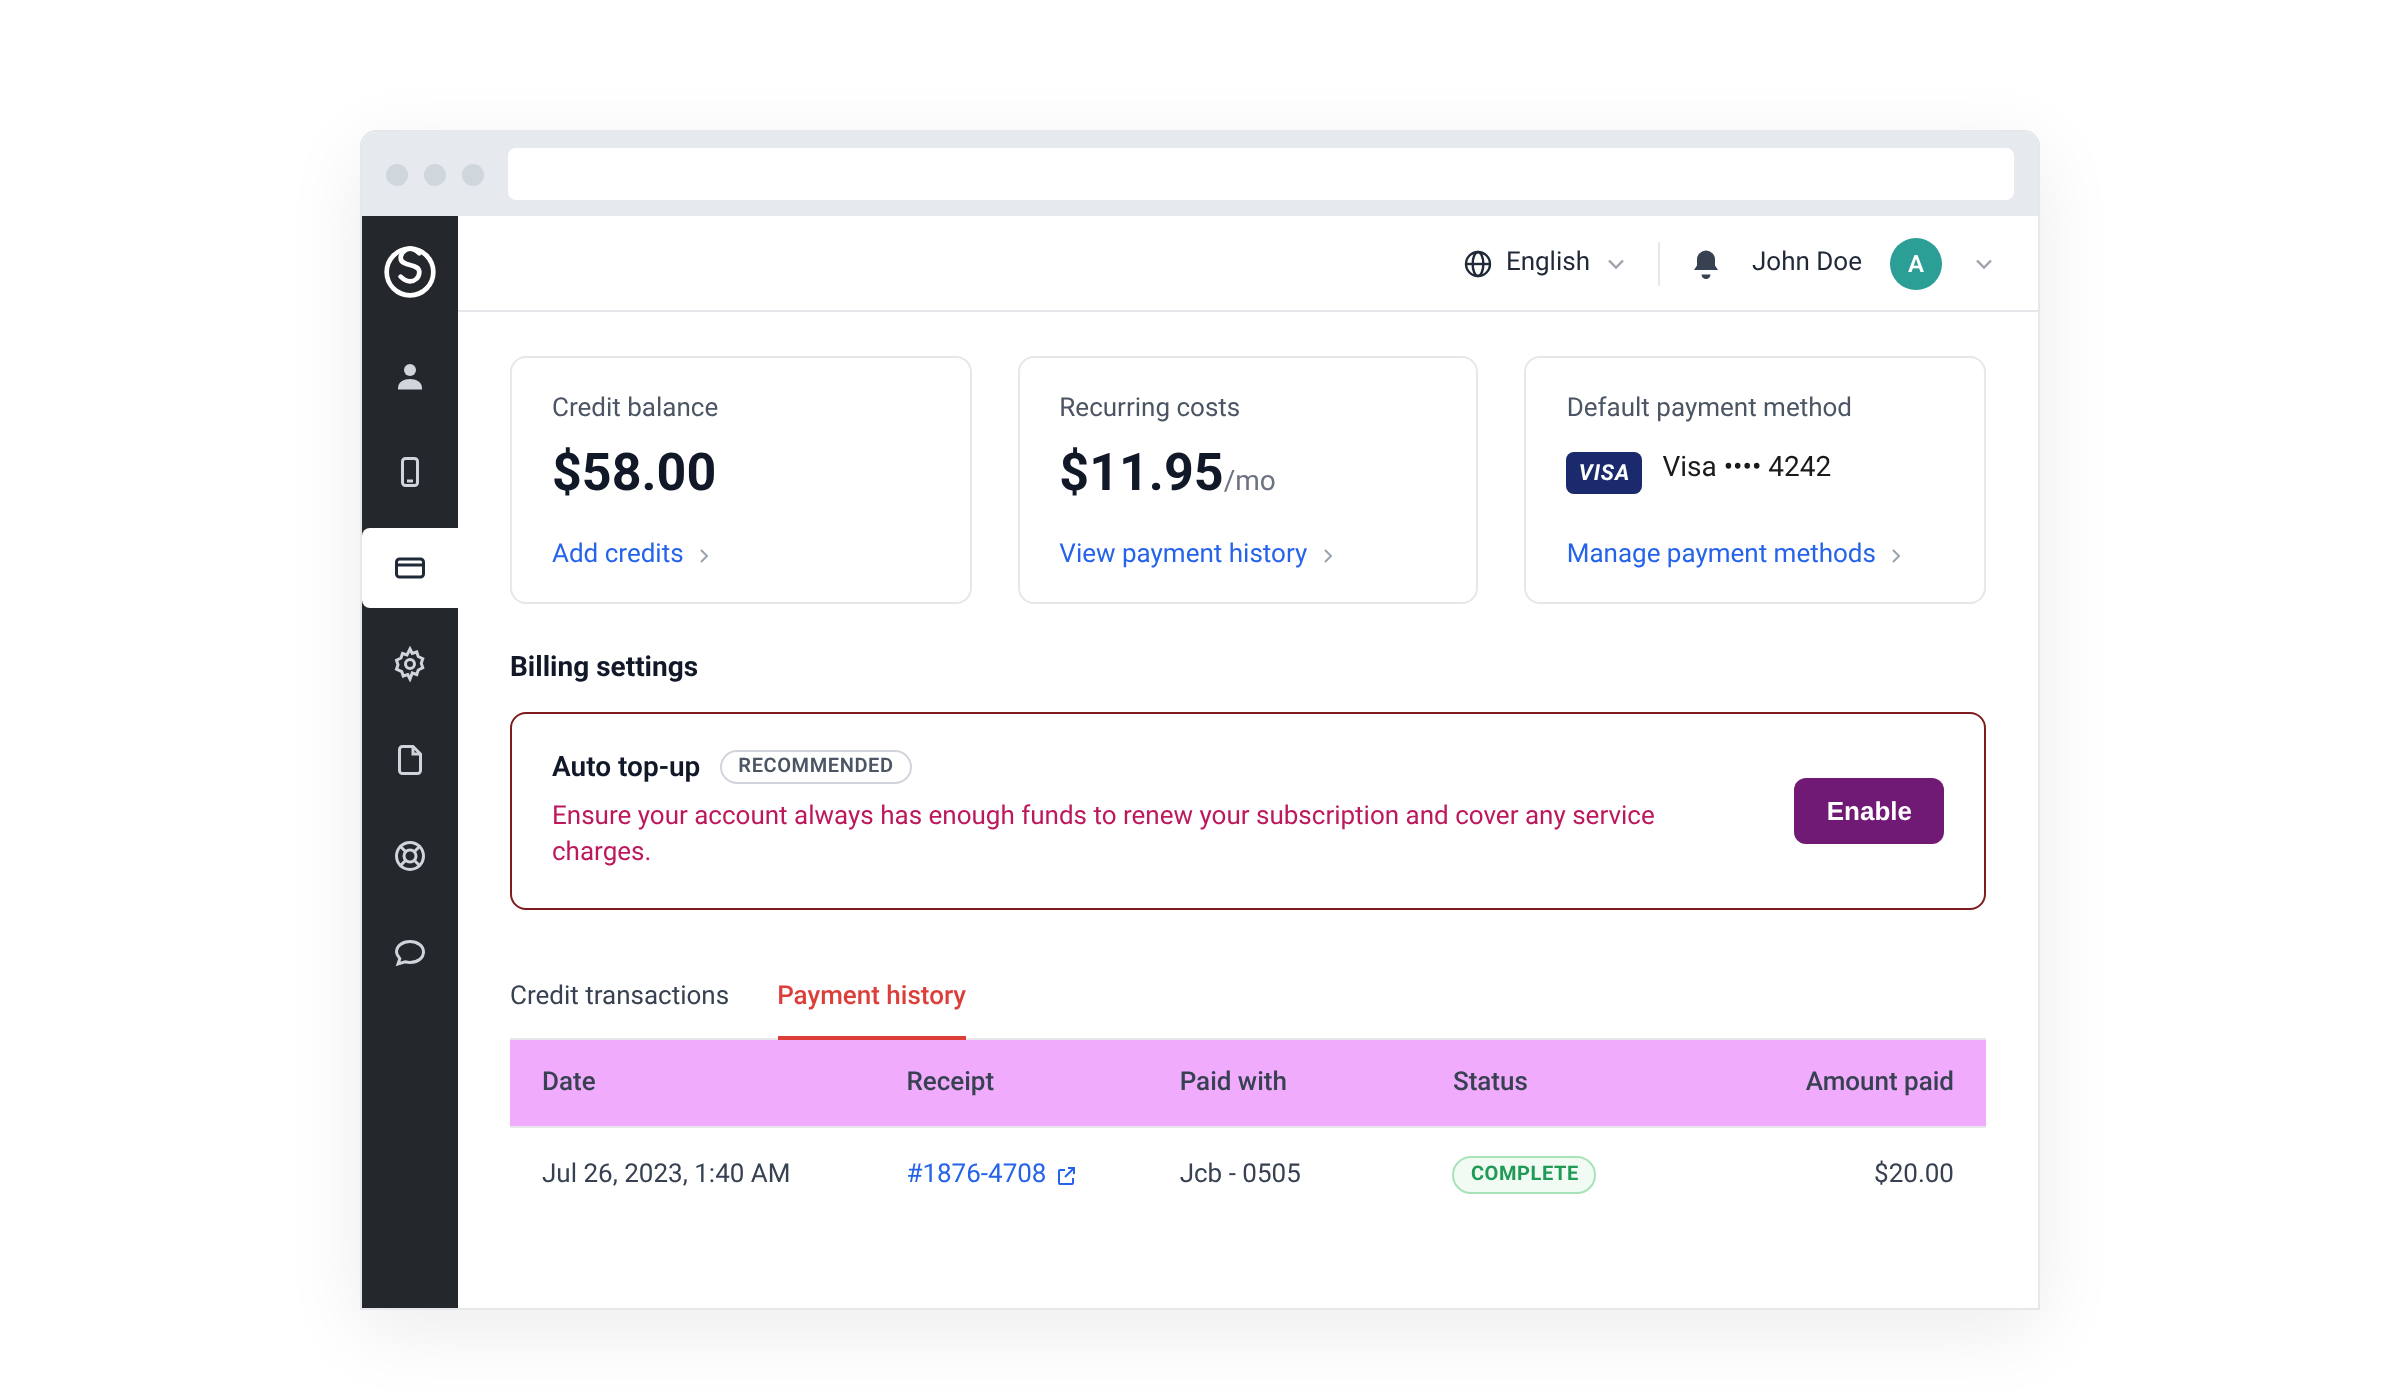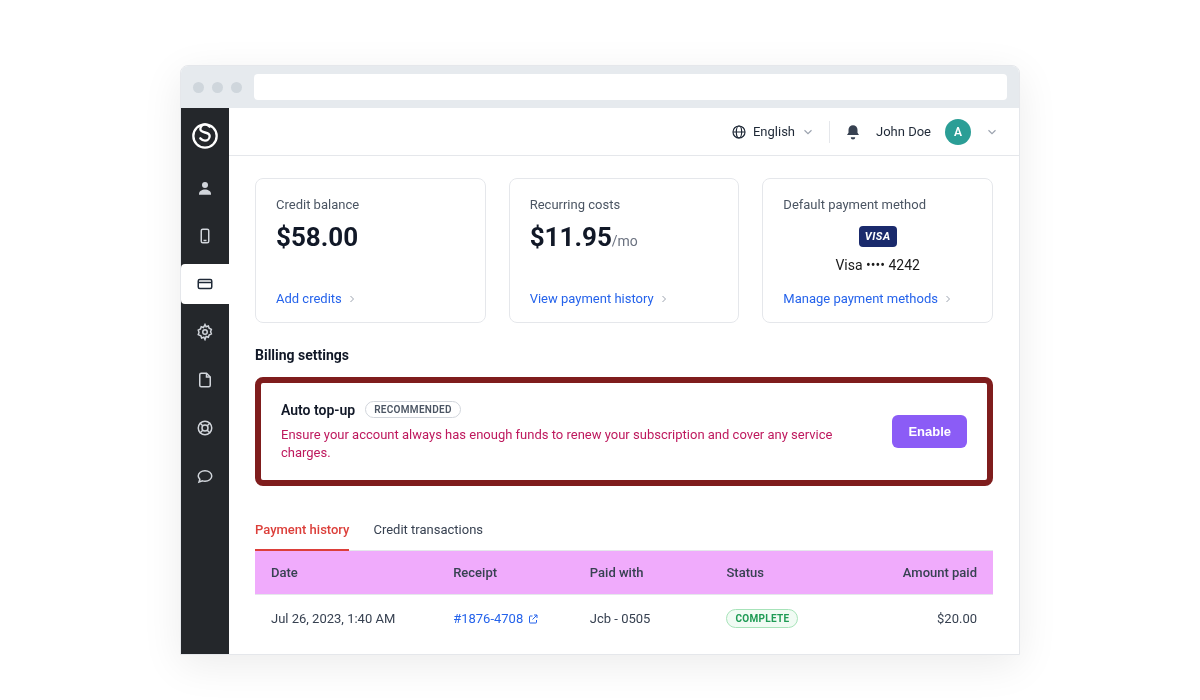--- a/index.html
+++ b/index.html
@@ -95,41 +95,41 @@
   display:flex; flex-direction:column;
 }
 .card-label { font-size:13px; color:#4b5563; margin-bottom:10px; }
 .card-value { font-size:26px; font-weight:700; color:#111827; }
 .card-value .suffix { font-size:14px; font-weight:400; color:#6b7280; }
 .card-link {
   margin-top:auto; padding-top:18px;
   font-size:13px; color:#2563eb; cursor:pointer;
   display:flex; align-items:center; gap:4px;
 }
-.visa-row { display:flex; align-items:center; gap:10px; margin-top:4px;flex-direction:column;}
+.visa-row { display:flex; align-items:flex-start; gap:10px; margin-top:4px;}
 .visa-badge {
   background:#1a2a6c; color:#fff; font-size:11px; font-weight:700;
   padding:4px 6px; border-radius:4px; font-style:italic; letter-spacing:0.5px;
 }
 .section-title { font-size:14px; font-weight:700; margin:6px 0 14px; color:#111827; }
 .settings-card {
-  border:6px solid #7f1d1d; border-radius:8px; padding:18px 20px;
+  border:1px solid #7f1d1d; border-radius:8px; padding:18px 20px;
   display:flex; align-items:center; gap:20px; margin-bottom:26px;
 }
 .settings-text { flex:1; }
 .settings-row1 { display:flex; align-items:center; gap:10px; margin-bottom:8px; }
 .settings-name { font-size:14px; font-weight:600; color:#111827; }
 .rec-badge {
   font-size:10px; font-weight:600; letter-spacing:0.3px;
   color:#4b5563; border:1px solid #d1d5db; border-radius:999px;
   padding:2px 8px;
 }
 .settings-desc { font-size:13px; color:#be185d; line-height:1.4; }
 .enable-btn {
-  background:#8b5cf6; color:#fff; font-size:13px; font-weight:600;
+  background:#701a75; color:#fff; font-size:13px; font-weight:600;
   border:none; border-radius:6px; padding:9px 16px; cursor:pointer;
 }
 .tabs { display:flex; gap:24px; border-bottom:1px solid #e5e7eb; margin-bottom:0; }
 .tab {
   font-size:13px; color:#374151; padding:10px 0 12px; cursor:pointer;
   border-bottom:2px solid transparent; margin-bottom:-1px;
 }
 .tab.active { color:#dc3f3a; border-bottom-color:#dc3f3a; font-weight:500; }
 .table { width:100%; font-size:13px; }
 .thead, .trow {
@@ -296,22 +296,22 @@
             <div class="settings-row1">
               <span class="settings-name">Auto top-up</span>
               <span class="rec-badge">RECOMMENDED</span>
             </div>
             <div class="settings-desc">Ensure your account always has enough funds to renew your subscription and cover any service charges.</div>
           </div>
           <button class="enable-btn">Enable</button>
         </div>
 
         <div class="tabs">
+          <div class="tab">Credit transactions</div>
           <div class="tab active">Payment history</div>
-          <div class="tab">Credit transactions</div>
         </div>
 
         <div class="table">
           <div class="thead">
             <div>Date</div>
             <div>Receipt</div>
             <div>Paid with</div>
             <div>Status</div>
             <div class="right">Amount paid</div>
           </div>

